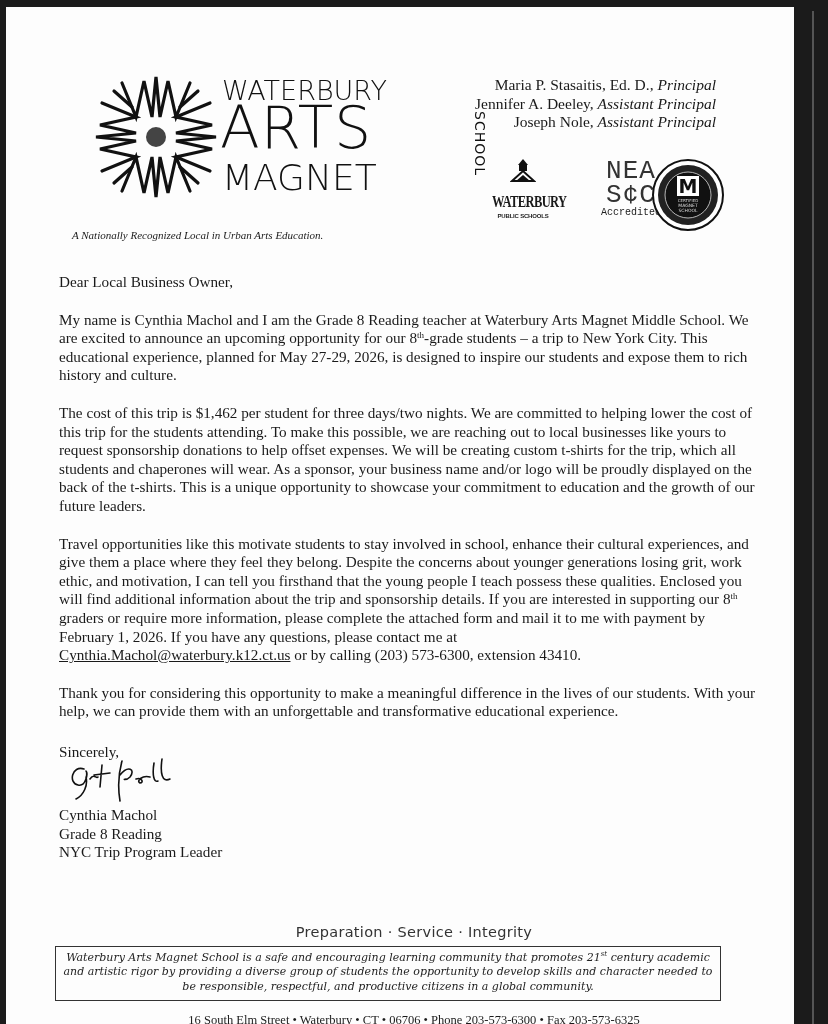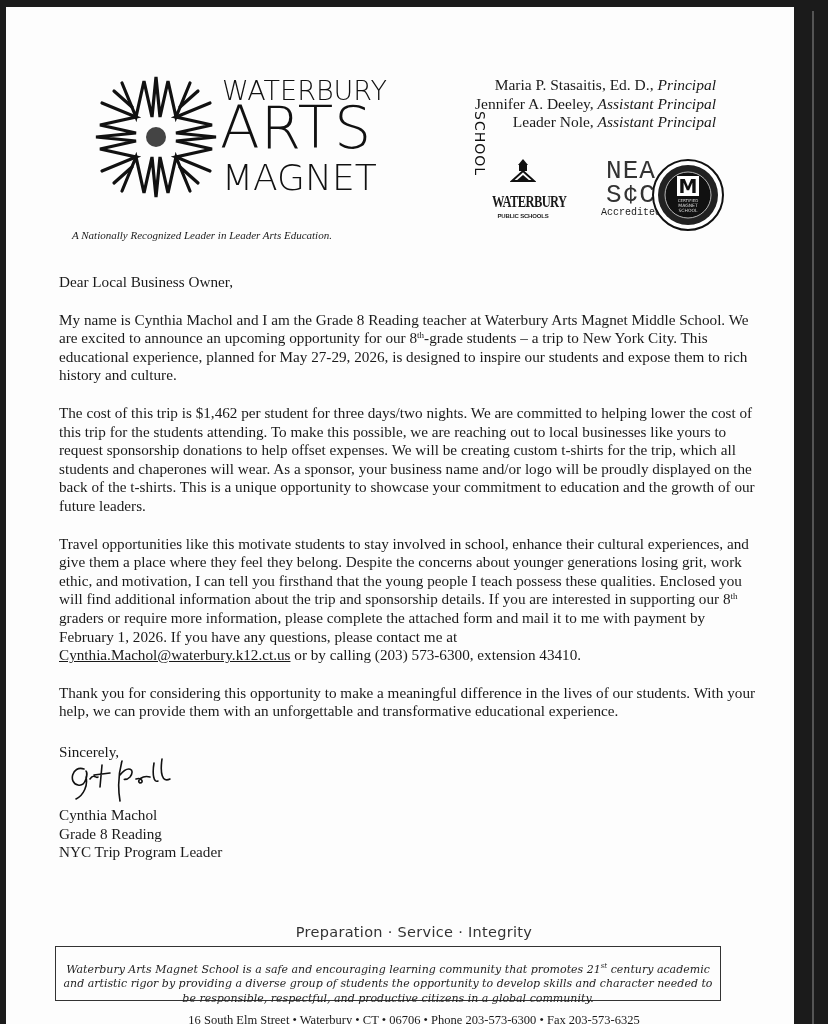--- a/index.html
+++ b/index.html
@@ -60,21 +60,21 @@
 
     
     .motto {
       position: absolute; left: 0; width: 816px; top: 917px; text-align: center;
       font-family: "DejaVu Sans", sans-serif; font-size: 14.5px; color: #333; letter-spacing: 0.3px;
     }
     .mission {
       position: absolute; left: 49px; top: 939px; width: 666px; height: 55px;
       border: 1.5px solid #333; text-align: center;
       font-family: "DejaVu Serif", serif; font-style: italic; font-size: 11px; line-height: 14.5px;
-      padding-top: 12px; box-sizing: border-box; color: #222;
+      padding-top: 0; box-sizing: border-box; color: #222;
     }
     .mission sup { font-size: 7px; }
     .address {
       position: absolute; left: 0; width: 816px; top: 1006px; text-align: center;
       font-size: 12.5px; white-space: nowrap;
     }
   </style>
 </head>
 <body>
 
@@ -96,26 +96,26 @@
       </g>
       <circle cx="64" cy="64" r="10" fill="#444"></circle>
     </svg>
     <div class="wordmark">
       <div class="wm-line1">WATERBURY</div>
       <div class="wm-line2">ARTS</div>
       <div class="wm-line3">MAGNET</div>
       <div class="wm-school">SCHOOL</div>
     </div>
   </div>
-  <div class="tagline">A Nationally Recognized Leader in Leader Arts Education.</div>
+  <div class="tagline">A Nationally Recognized Local in Urban Arts Education.</div>
 
   <div class="staff">
     <div><span>Maria P. Stasaitis, Ed. D., </span><span class="role">Principal</span></div>
     <div><span>Jennifer A. Deeley, </span><span class="role">Assistant Principal</span></div>
-    <div><span>Leader Nole, </span><span class="role">Assistant Principal</span></div>
+    <div><span>Joseph Nole, </span><span class="role">Assistant Principal</span></div>
   </div>
 
   <div class="acc wps">
     <svg width="26" height="24" viewBox="0 0 26 24">
       <polygon points="13,0 18,6 8,6" fill="#111"></polygon>
       <rect x="9" y="6" width="8" height="6" fill="#111"></rect>
       <polygon points="2,22 13,12 24,22" fill="none" stroke="#111" stroke-width="2"></polygon>
       <polygon points="6,22 13,16 20,22" fill="#111"></polygon>
     </svg>
     <div class="name">WATERBURY</div>

